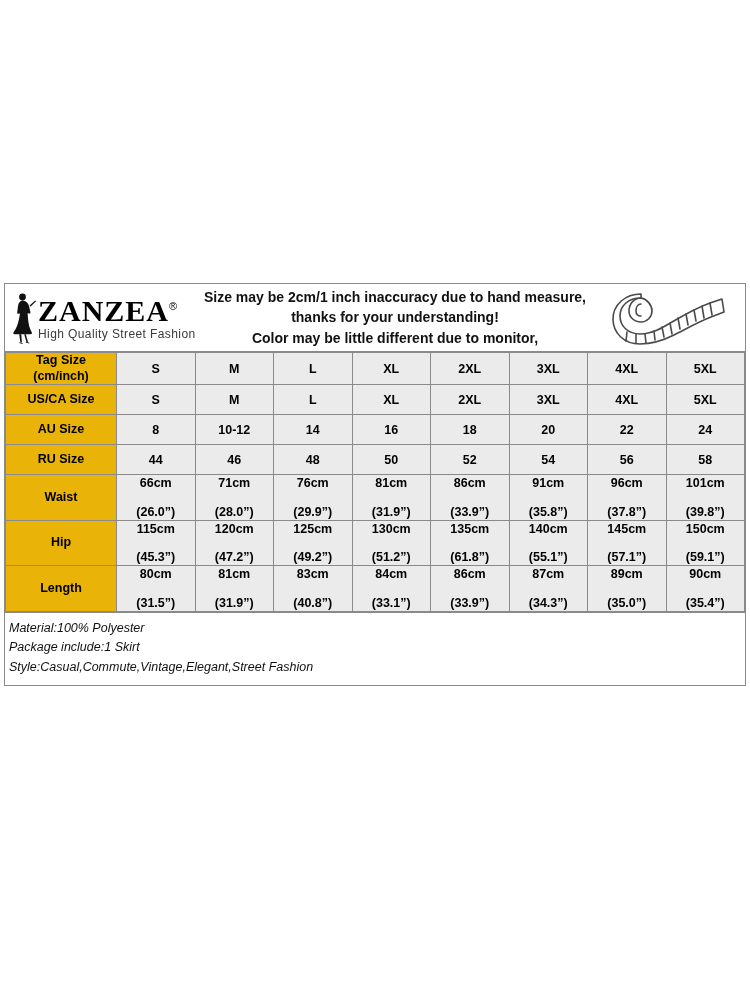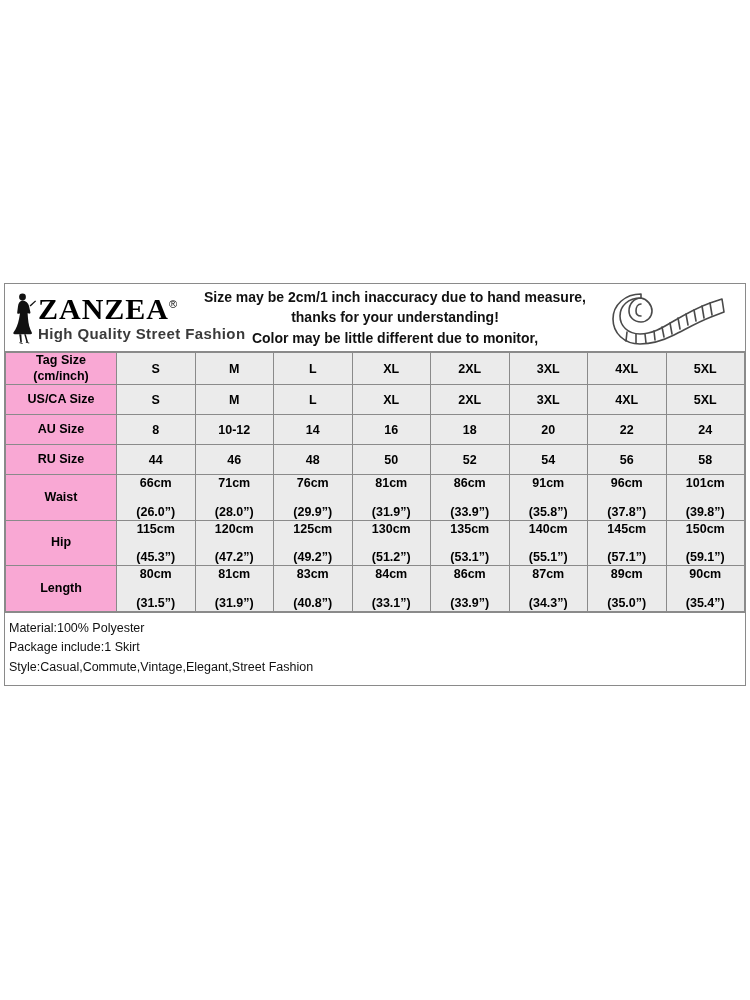--- a/index.html
+++ b/index.html
@@ -66,22 +66,22 @@
     position: relative;
     white-space: nowrap;
   }
   .logo-reg {
     font-size: 11px;
     vertical-align: super;
     font-family: "Liberation Sans", sans-serif;
     font-weight: normal;
   }
   .logo-tag {
-    font-size: 15px;
-    font-weight: bold;
+    font-size: 12px;
+    font-weight: normal;
     letter-spacing: 0.4px;
     margin-top: 2px;
     color: #3a3a3a;
     white-space: nowrap;
   }
 
   .notice-box {
     flex: 1 1 auto;
     text-align: center;
     font-size: 14px;
@@ -111,41 +111,42 @@
     border: 1px solid #8a8a8a;
     text-align: center;
     vertical-align: middle;
     font-size: 12.5px;
     font-weight: bold;
     background: #ebebeb;
     padding: 0;
     color: #000000;
   }
   table.size-table td.rowlabel {
-    background: #f9a8d4;
+    background: #eab308;
     width: 110px;
     line-height: 1.25;
   }
   .size-row td { height: 29px; }
   .meas-row td { height: 38px; }
   .meas-cell {
     display: flex;
     flex-direction: column;
     justify-content: center;
     line-height: 1.3;
     gap: 12px;
   }
   .meas-cm { display: block; }
   .meas-in { display: block; }
 
   
   .footer-block {
     border-top: 1px solid #8a8a8a;
     padding: 6px 4px 8px 4px;
     background: #ffffff;
+    font-style: italic;
   }
   .footer-block div {
     font-size: 12.5px;
     line-height: 1.55;
     color: #111111;
     white-space: nowrap;
   }
 </style>
 </head>
 <body>
@@ -330,21 +331,21 @@
           </td>
         <td>
             <div class="meas-cell">
               <span class="meas-cm">130cm</span>
               <span class="meas-in">(51.2”)</span>
             </div>
           </td>
         <td>
             <div class="meas-cell">
               <span class="meas-cm">135cm</span>
-              <span class="meas-in">(53.1”)</span>
+              <span class="meas-in">(61.8”)</span>
             </div>
           </td>
         <td>
             <div class="meas-cell">
               <span class="meas-cm">140cm</span>
               <span class="meas-in">(55.1”)</span>
             </div>
           </td>
         <td>
             <div class="meas-cell">

